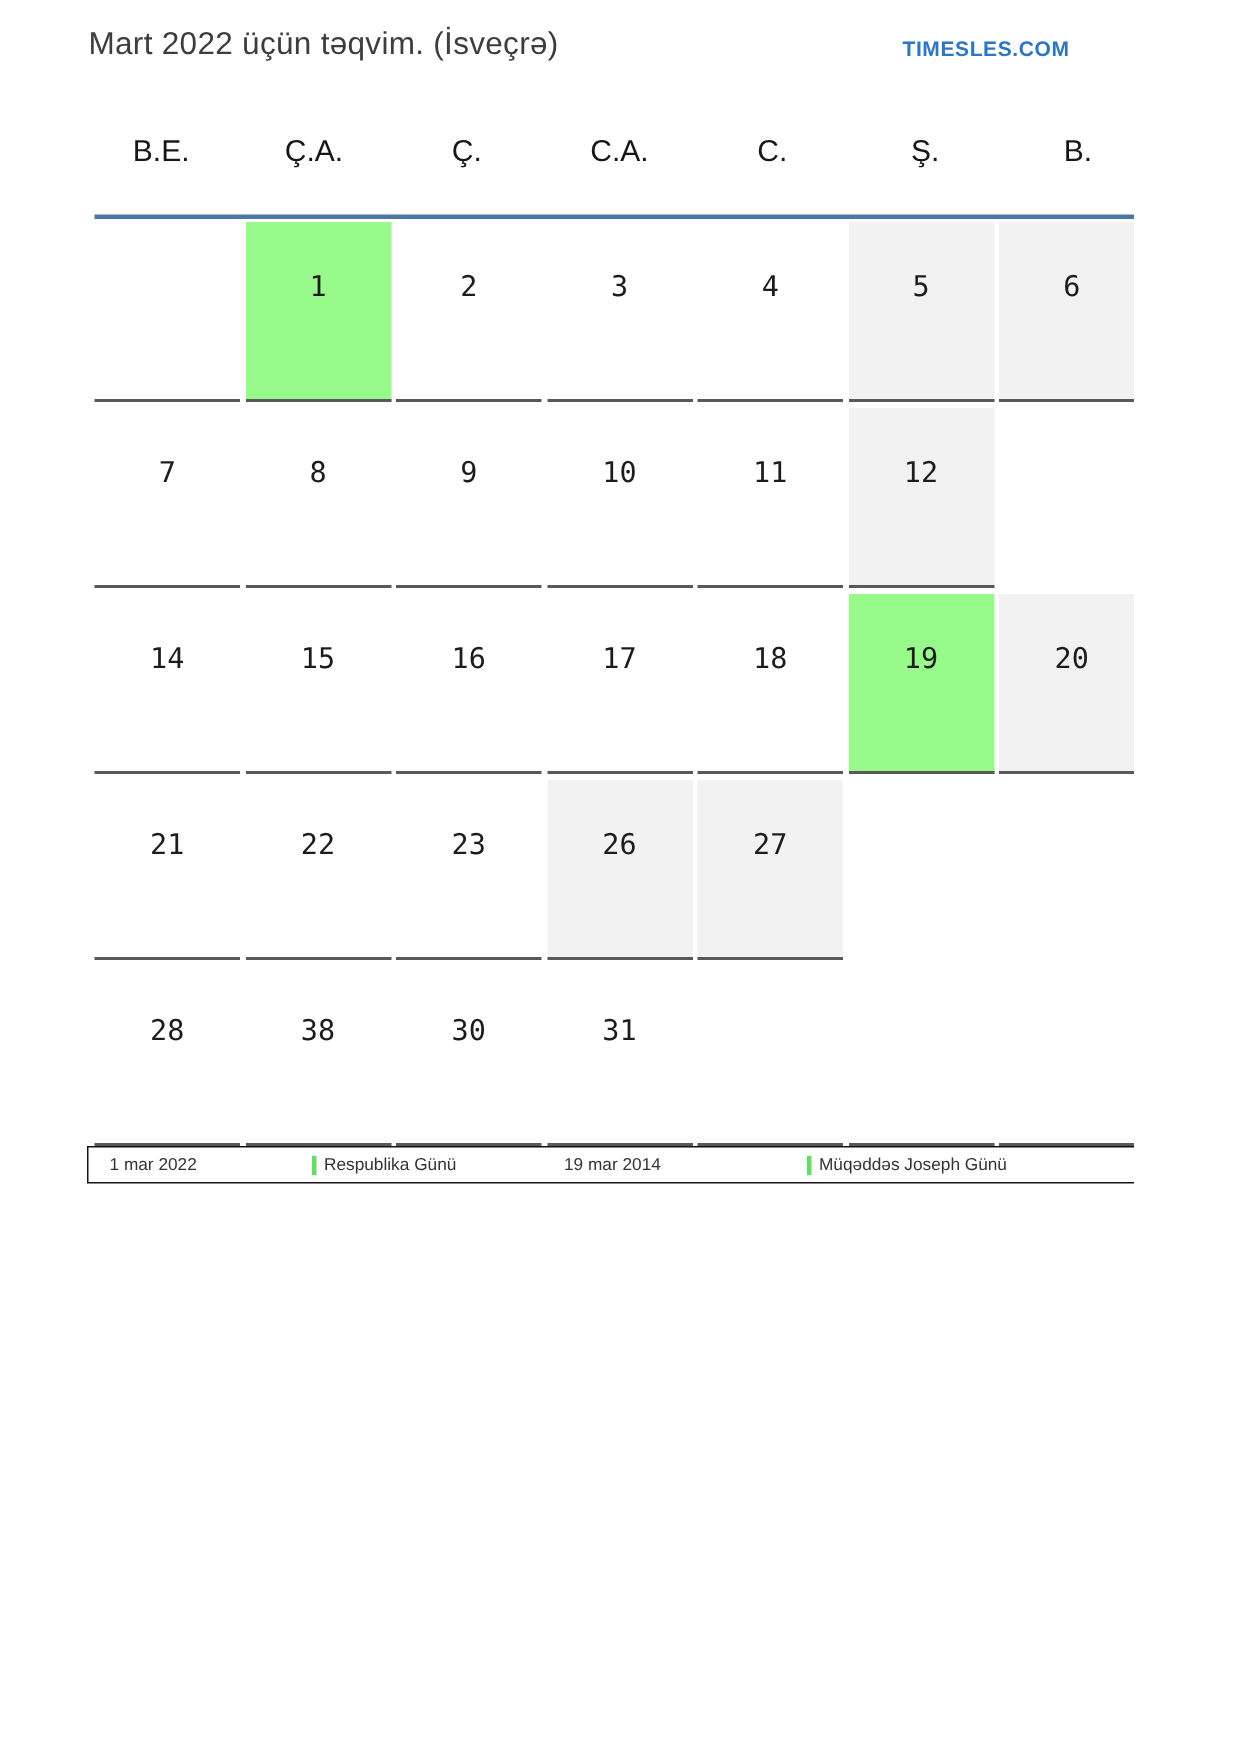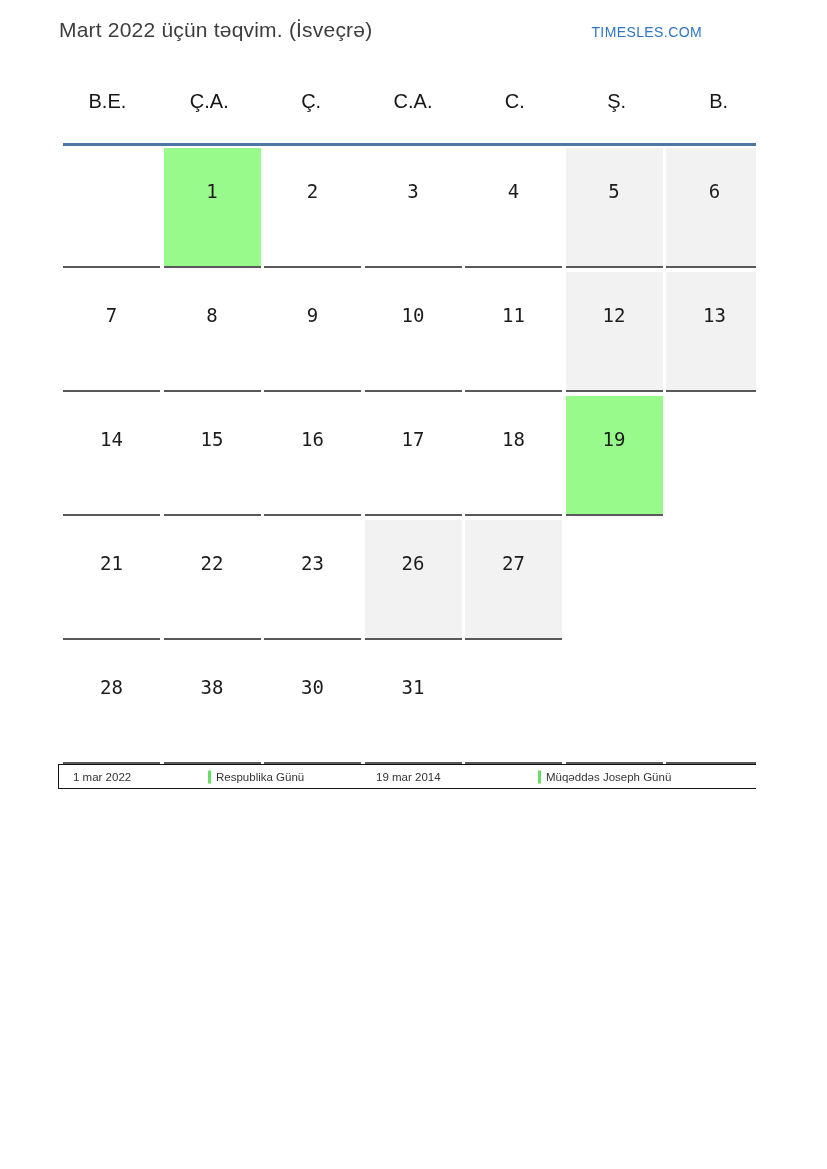--- a/index.html
+++ b/index.html
@@ -15,26 +15,27 @@
   .page-title {
     position: absolute;
     left: 59px;
     top: 18px;
     font-size: 21px;
     color: #3d3d3d;
     letter-spacing: 0.2px;
   }
   .site-link {
     position: absolute;
-    right: 54px;
+    right: 43px;
     top: 24px;
     font-size: 14px;
     color: var(--site-link-blue, #2e76c2);
     text-decoration: none;
     letter-spacing: 0.4px;
+    font-weight: bold;
   }
   .calendar {
     position: absolute;
     left: 63px;
     top: 85px;
     width: 700px;
   }
   .day-header-row {
     display: flex;
     gap: 13px;
@@ -156,42 +157,42 @@
           </div>
           <div class="cell">
             <span class="num">10</span>
           </div>
           <div class="cell">
             <span class="num">11</span>
           </div>
           <div class="cell weekend">
             <span class="num">12</span>
           </div>
-          <div class="cell weekend">
-            <span class="num">13</span>
-          </div>
         </div>
         <div class="wk">
           <div class="cell">
             <span class="num">14</span>
           </div>
           <div class="cell">
             <span class="num">15</span>
           </div>
           <div class="cell">
             <span class="num">16</span>
           </div>
           <div class="cell">
             <span class="num">17</span>
           </div>
           <div class="cell">
             <span class="num">18</span>
           </div>
           <div class="cell weekend holiday">
             <span class="num">19</span>
+          </div>
+          <div class="cell weekend">
+            <span class="num">20</span>
           </div>
         </div>
         <div class="wk">
           <div class="cell">
             <span class="num">21</span>
           </div>
           <div class="cell">
             <span class="num">22</span>
           </div>
           <div class="cell">

